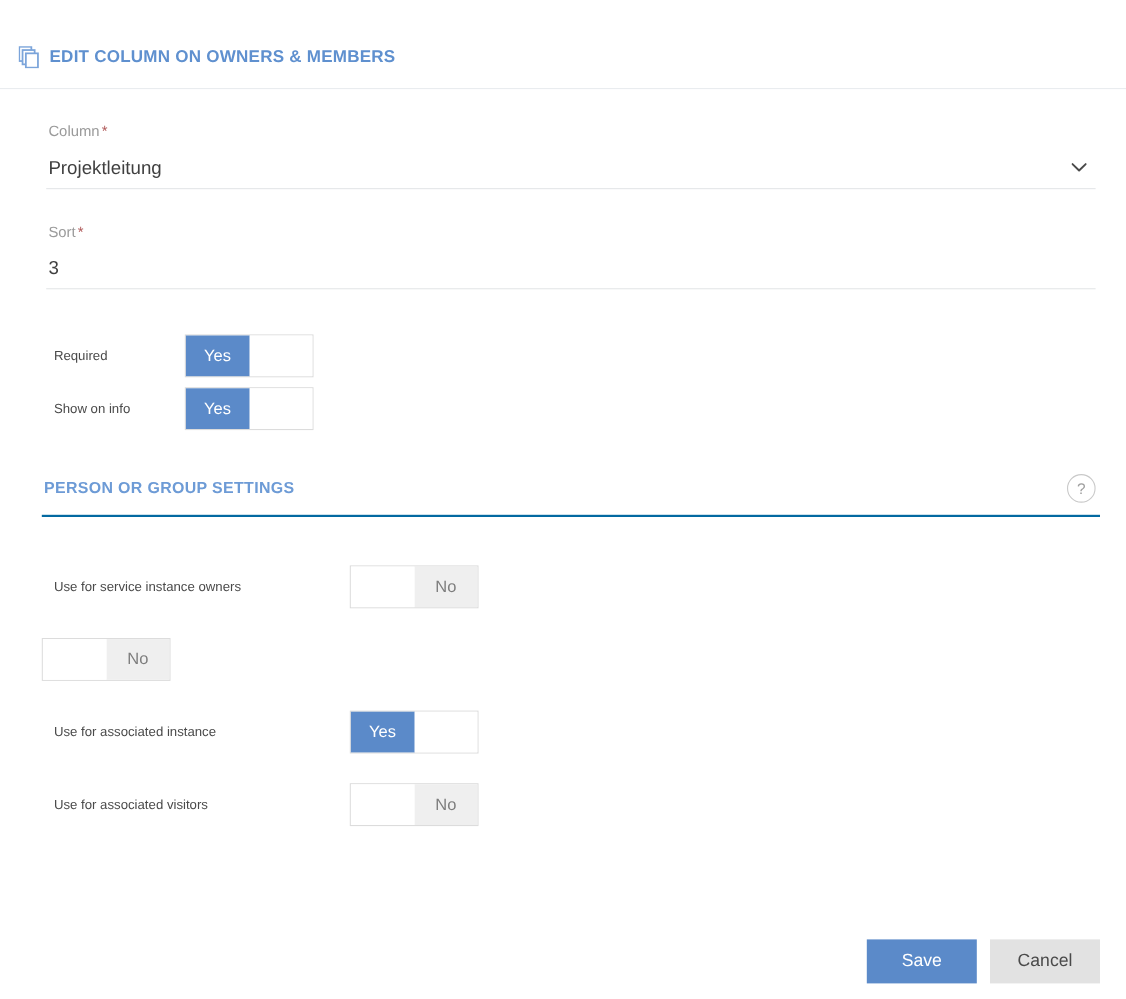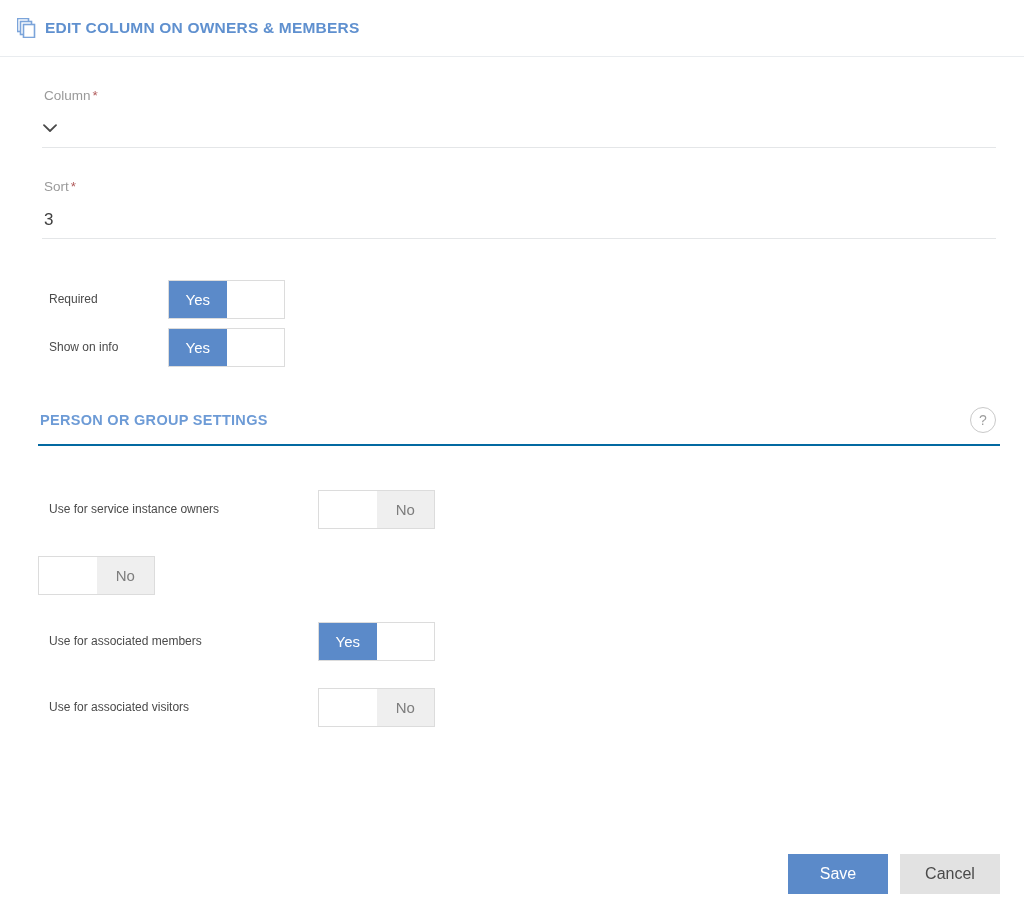--- a/index.html
+++ b/index.html
@@ -18,20 +18,21 @@
     position: relative;
   }
 
   
   .panel-header {
     height: 57px;
     display: flex;
     align-items: center;
     padding-left: 17px;
     border-bottom: 1px solid #e9ecef;
+    margin-top: 24px;
   }
   .panel-header .hdr-icon {
     width: 19px;
     height: 20px;
     position: relative;
     margin-right: 9px;
     flex: 0 0 auto;
   }
   .panel-header .hdr-icon svg { display: block; }
   .panel-title {
@@ -229,20 +230,21 @@
   <span class="panel-title">EDIT COLUMN ON OWNERS &amp; MEMBERS</span>
 </div>
 
 <div class="panel-body">
 
   <div class="field">
     <div class="field-label">
       <span>Column</span><span class="req-star">*</span>
     </div>
     <div class="field-control">
+      <span class="field-value">Projektleitung</span>
       <span class="chevron">
         <svg width="14" height="9" viewBox="0 0 14 9" aria-hidden="true">
           <path d="M1 1.2 L7 7 L13 1.2" fill="none" stroke="#4a4a4a" stroke-width="1.8" stroke-linecap="round" stroke-linejoin="round"></path>
         </svg>
       </span>
     </div>
   </div>
 
   <div class="field">
     <div class="field-label">
@@ -290,21 +292,21 @@
       </div>
 
       <div class="toggle-row">
         <span class="switch off">
           <span class="half left"></span>
           <span class="half right">No</span>
         </span>
       </div>
 
       <div class="toggle-row">
-        <span class="toggle-label w2">Use for associated members</span>
+        <span class="toggle-label w2">Use for associated instance</span>
         <span class="switch on">
           <span class="half left">Yes</span>
           <span class="half right"></span>
         </span>
       </div>
 
       <div class="toggle-row">
         <span class="toggle-label w2">Use for associated visitors</span>
         <span class="switch off">
           <span class="half left"></span>

